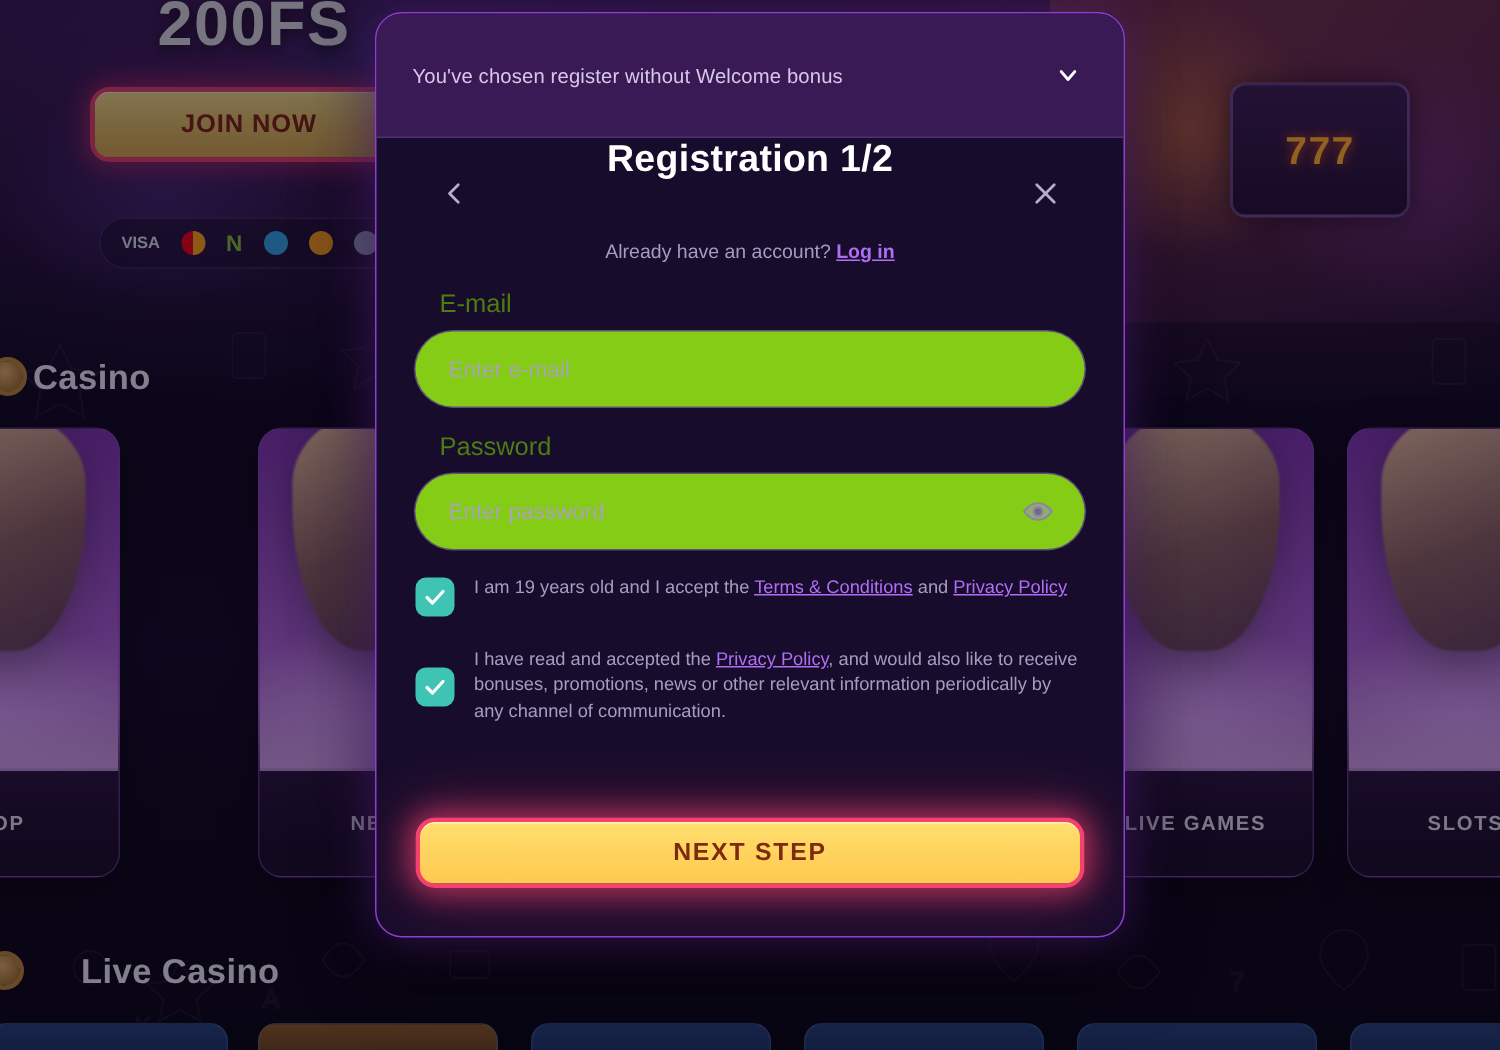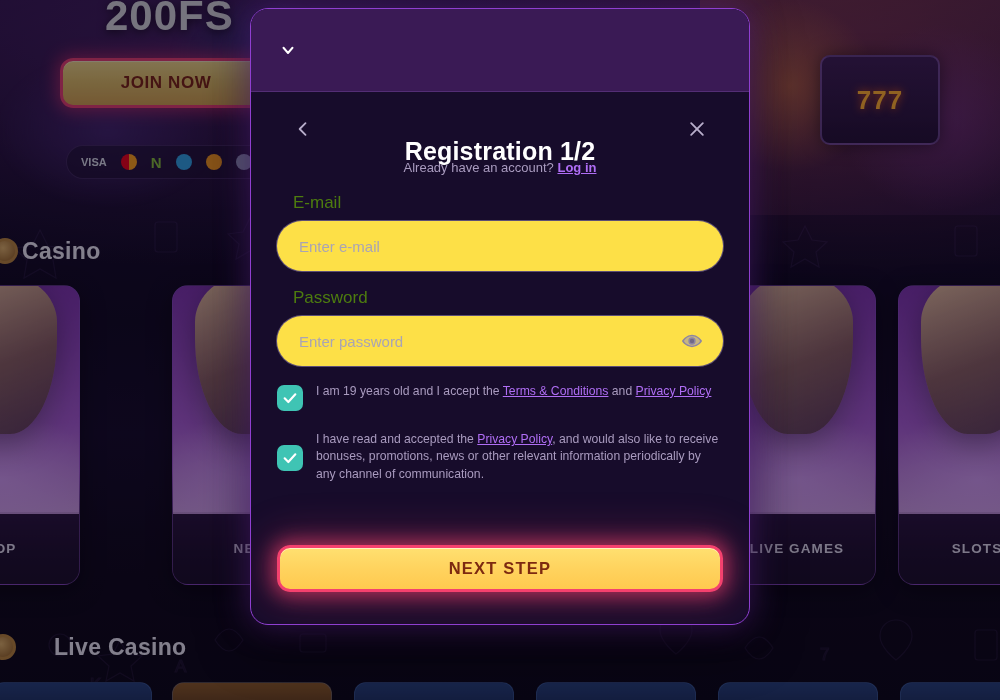--- a/index.html
+++ b/index.html
@@ -158,21 +158,21 @@
     flex: 1; color: #d7c8ea; font-size: 13.5px; letter-spacing: .1px;
   }
   .banner-chev {
     width: 26px; height: 26px; display: flex; align-items: center; justify-content: center;
     cursor: pointer;
   }
 
   .modal-body { flex: 1; position: relative; padding: 0 26px; }
 
   .modal-head {
-    position: relative; height: 74px; display: flex; align-items: flex-end; justify-content: center;
+    position: relative; height: 74px; display: flex; align-items: flex-start; justify-content: center;
   }
   .back-arrow {
     position: absolute; left: 12px; top: 50%; transform: translateY(-50%);
     width: 28px; height: 28px; display: flex; align-items: center; justify-content: center;
     cursor: pointer;
   }
   .close-x {
     position: absolute; right: 12px; top: 50%; transform: translateY(-50%);
     width: 28px; height: 28px; display: flex; align-items: center; justify-content: center;
     cursor: pointer;
@@ -188,21 +188,21 @@
     color: #b06ef5; font-weight: 700; text-decoration: underline; cursor: pointer;
   }
 
   .field-label {
     color: #4d7c0f; font-size: 17px; margin: 0 0 8px 16px;
   }
   .field-wrap { position: relative; margin-bottom: 17px; }
   .field-input {
     width: 100%; height: 50px; border-radius: 25px;
     border: none; outline: none;
-    background: #fde047;
+    background: #84cc16;
     padding: 0 22px; font-size: 15px;
     font-family: "Liberation Sans", sans-serif;
     color: #2a2140;
     box-shadow: 0 0 0 1px rgba(200,180,230,.4);
   }
   .field-input::placeholder { color: #a9a4b5; }
   .eye-btn {
     position: absolute; right: 18px; top: 50%; transform: translateY(-50%);
     width: 26px; height: 26px; display: flex; align-items: center; justify-content: center;
     cursor: pointer;
@@ -331,20 +331,21 @@
   <div class="thumb" style="left:536px"></div>
   <div class="thumb" style="left:718px"></div>
   <div class="thumb" style="left:900px"></div>
 </div>
 
 <div class="scrim"></div>
 
 <div class="modal">
 
   <div class="modal-banner">
+    <div class="banner-text">You've chosen register without Welcome bonus</div>
     <div class="banner-chev">
       <svg width="18" height="18" viewBox="0 0 24 24" fill="none" stroke="#ffffff" stroke-width="2.6" stroke-linecap="round" stroke-linejoin="round">
           <polyline points="6 9 12 16 18 9"></polyline>
         </svg>
     </div>
   </div>
 
   <div class="modal-body">
 
     <div class="modal-head">

